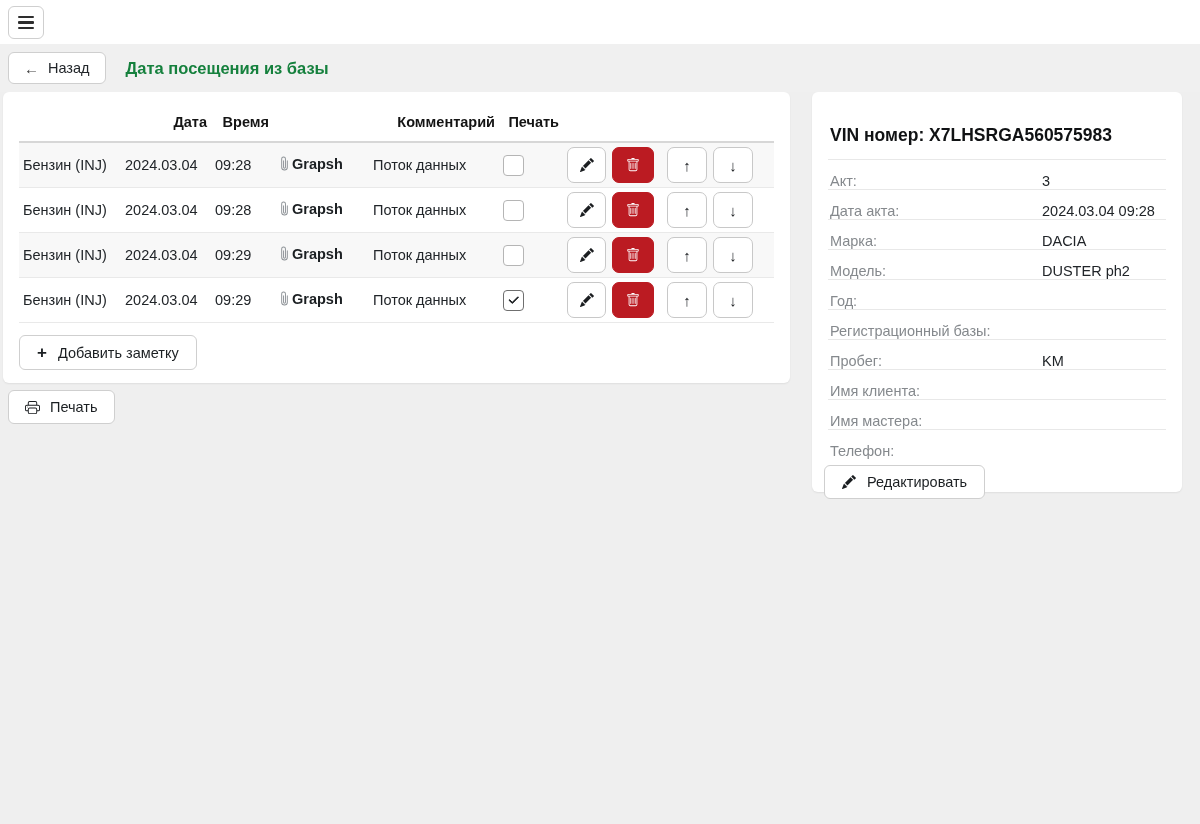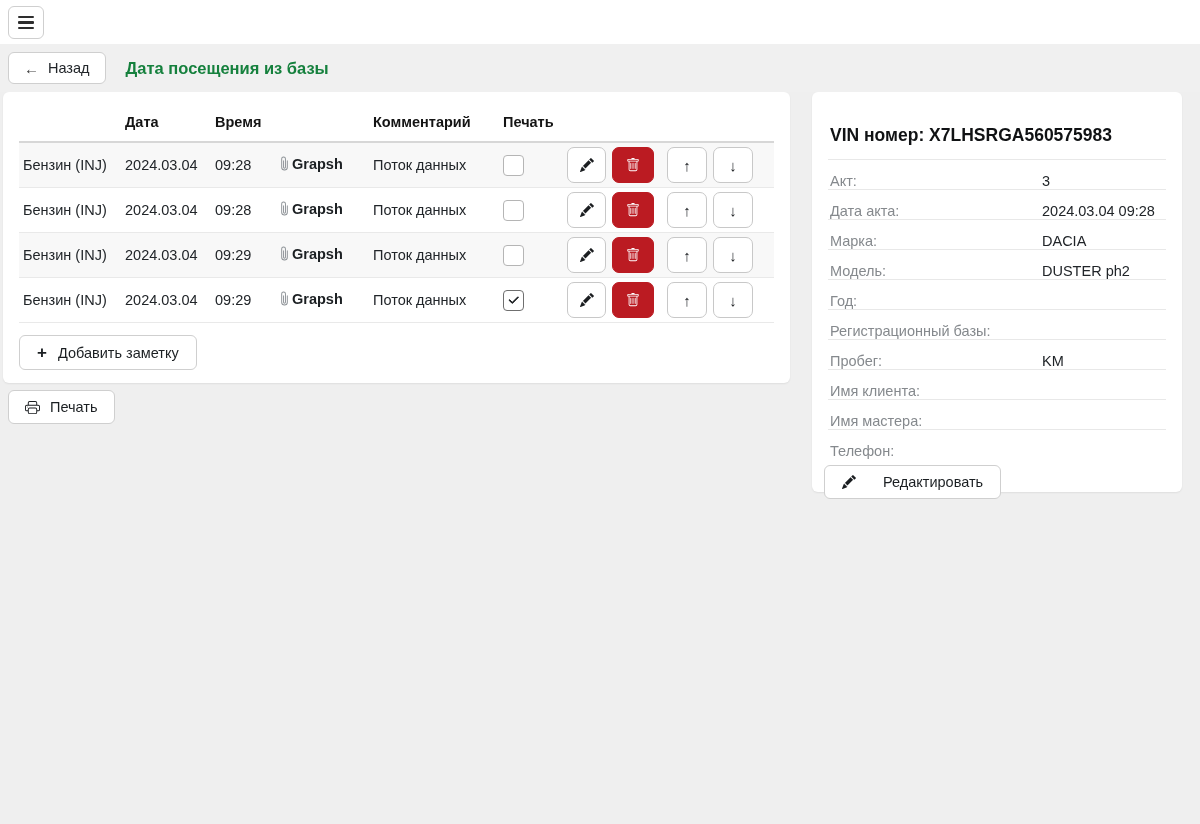--- a/index.html
+++ b/index.html
@@ -35,21 +35,21 @@
   .page-title { margin-left:20px; font-weight:bold; font-size:16.5px; color:#15803d; }
 
   .card {
     position:absolute; background:#fff; border-radius:6px;
     box-shadow:0 1px 2px rgba(0,0,0,0.07);
   }
   .main-card { left:3px; top:92px; width:787px; height:291px; padding:12px 16px 14px 16px; }
 
   table.notes { width:100%; border-collapse:collapse; }
   .notes th {
-    text-align:left; font-size:14.5px; font-weight:bold; color:#141414;
+    text-align:right; font-size:14.5px; font-weight:bold; color:#141414;
     padding:10px 4px 11px 4px; border-bottom:2px solid #d7d7d7;
   }
   .notes td { padding:4px 4px; height:44px; vertical-align:middle; border-bottom:1px solid #e9e9e9; }
   .notes tbody tr:nth-child(odd) { background:#f8f8f8; }
   .col-type { width:102px; } .col-date { width:90px; } .col-time { width:62px; }
   .col-attach { width:96px; } .col-comment { width:130px; } .col-print { width:64px; }
 
   .attach-link { display:inline-flex; align-items:center; cursor:pointer; }
   .attach-link .name { font-weight:bold; color:#1b1f22; }
 
@@ -90,21 +90,21 @@
   .vin-card { left:812px; top:92px; width:370px; height:400px; padding:31px 16px 12px 16px; }
   .vin-title { font-size:17.5px; font-weight:bold; color:#101214; padding:2px 0 13px 2px; }
   .vin-row {
     display:flex; align-items:flex-end; height:30px; border-top:1px solid var(--line);
     padding-left:2px;
   }
   .vin-label { width:212px; color:#85898d; }
   .vin-value { color:#212529; }
   .edit-btn {
     margin-top:6px; margin-left:-4px; background:#fff; border:1px solid #cfcfcf; border-radius:6px;
-    padding:8px 17px; display:inline-flex; align-items:center; gap:27px;
+    padding:8px 17px; display:inline-flex; align-items:center; gap:11px;
     font-size:14.5px; color:#1b1f22; cursor:pointer;
   }
   .icon { display:inline-flex; align-items:center; justify-content:center; }
 </style>
 </head>
 <body>
 
 <svg width="0" height="0" style="position:absolute">
   <defs>
     <g id="i-paperclip">

